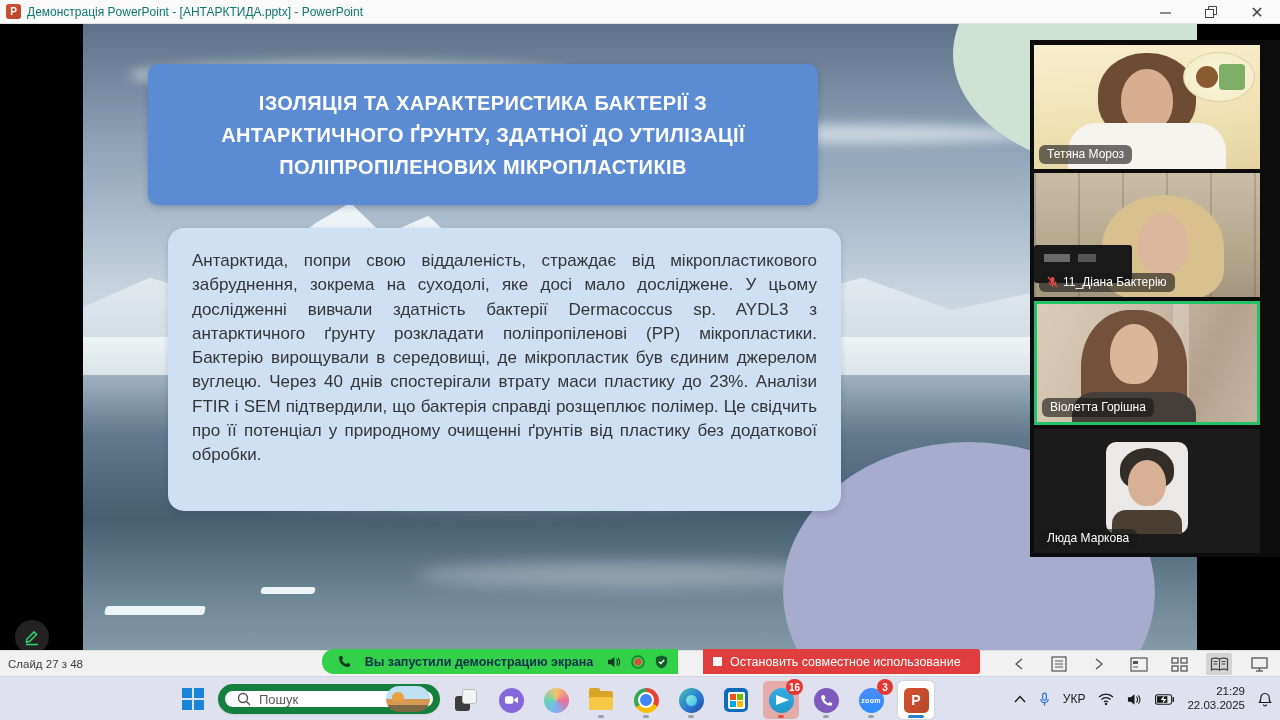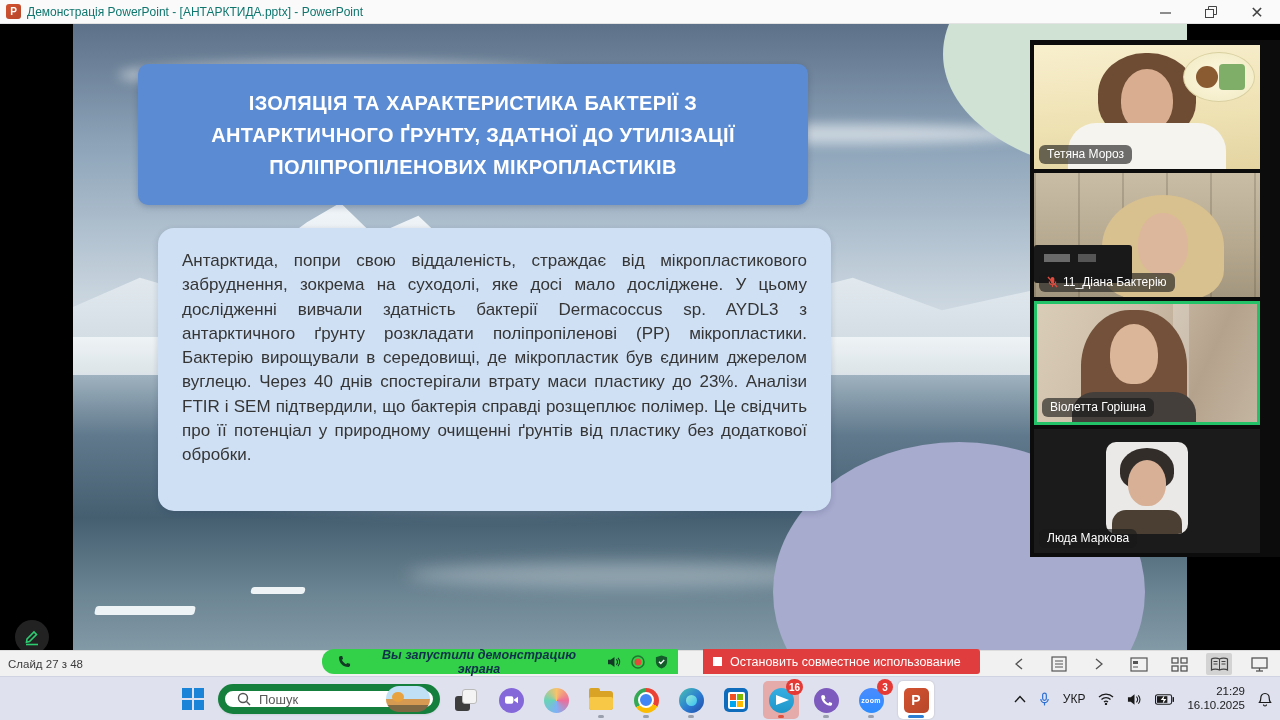--- a/index.html
+++ b/index.html
@@ -11,21 +11,21 @@
   
   #titlebar { left:0; top:0; width:1280px; height:24px; background:#fafafa; display:flex; align-items:center; padding-left:6px; border-bottom:1px solid #e3e3e3; }
   #pp-ico { width:15px; height:15px; border-radius:3px; background:linear-gradient(135deg,#d35230,#b7472a); color:#fff; font-size:10px; font-weight:bold; display:flex; align-items:center; justify-content:center; margin-right:6px; }
   #titletext { font-size:12px; color:#0f766e; }
   #wincontrols { position:absolute; right:0; top:0; height:24px; display:flex; }
   .winbtn { width:46px; height:24px; display:flex; align-items:center; justify-content:center; color:#444; }
   .winbtn svg { display:block; }
 
   
   #stage { left:0; top:24px; width:1280px; height:626px; background:#000; overflow:hidden; }
-  #slide { position:absolute; left:73px; top:0; width:1114px; height:626px; overflow:hidden; background:#8ca3ba; }
+  #slide { position:absolute; left:83px; top:0; width:1114px; height:626px; overflow:hidden; background:#8ca3ba; }
   .sky { position:absolute; left:0; top:0; width:100%; height:56%; background:linear-gradient(180deg,#5d7188 0%,#8ca3b8 34%,#c2cfda 72%,#e3e9ee 100%); }
   .cloud { position:absolute; background:rgba(255,255,255,0.55); filter:blur(6px); border-radius:50%; }
   .mountains { position:absolute; left:0; top:27%; width:100%; height:26%; background:linear-gradient(180deg,#f3f7fa 0%,#dbe4ea 70%,#cfd9e0 100%);
     clip-path:polygon(0 70%,6% 52%,11% 62%,17% 38%,21% 18%,24% 6%,27% 26%,31% 14%,35% 40%,41% 28%,48% 58%,55% 44%,62% 66%,70% 52%,78% 72%,86% 60%,94% 76%,100% 66%,100% 100%,0 100%); }
   .glacier { position:absolute; left:0; top:50%; width:100%; height:7%; background:linear-gradient(180deg,#eef3f5,#d8e1e6); }
   .water { position:absolute; left:0; top:56%; width:100%; height:44%; background:linear-gradient(180deg,#9fb2bf 0%,#60798c 22%,#455f71 52%,#6d8694 80%,#8299a6 100%); }
   .shine { position:absolute; background:rgba(230,238,242,0.35); filter:blur(8px); border-radius:50%; }
   .iceberg { position:absolute; background:#eef4f6; border-radius:3px; transform:skewX(-12deg); }
   .mint-blob { position:absolute; left:870px; top:-90px; width:380px; height:240px; background:#cfe2d3; border-radius:50%; }
   .lav-ellipse { position:absolute; left:700px; top:418px; width:372px; height:300px; background:#a7abce; border-radius:50%; }
@@ -69,21 +69,21 @@
   .t4-face { position:absolute; left:50%; top:18px; transform:translateX(-50%); width:38px; height:46px; background:#d8b096; border-radius:50% 50% 46% 46%; }
   .t4-top { position:absolute; left:50%; bottom:-4px; transform:translateX(-50%); width:70px; height:28px; background:#4b3f33; border-radius:14px 14px 0 0; }
 
   
   #statusbar { left:0; top:650px; width:1280px; height:26px; background:#f1f1f1; border-top:1px solid #dcdcdc; display:flex; align-items:center; font-size:11.5px; color:#3c3c3c; }
   #slide-counter { margin-left:8px; }
   #status-right { position:absolute; right:8px; top:0; height:26px; display:flex; align-items:center; gap:14px; }
   .sbtn { width:26px; height:22px; display:flex; align-items:center; justify-content:center; border-radius:2px; }
   .sbtn.on { background:#d3d3d3; }
   
-  #greenbar { left:322px; top:649px; width:356px; height:25px; background:#33d04a; border-radius:12px 0 0 12px; display:flex; align-items:center; padding:0 10px 0 16px; gap:10px;font-style:italic; }
+  #greenbar { left:322px; top:649px; width:356px; height:25px; background:#33d04a; border-radius:12px 0 0 12px; display:flex; align-items:center; padding:0 10px 0 16px; gap:10px; }
   #greenbar .msg { color:#10304c; font-weight:bold; font-size:12.5px; flex:1; text-align:center; }
   #redbar { left:703px; top:649px; width:277px; height:25px; background:#e03e3e; border-radius:0 3px 3px 0; display:flex; align-items:center; padding:0 10px; gap:8px; }
   #redbar .stop-square { width:9px; height:9px; border:2px solid #fff; background:#fff; }
   #redbar .msg { color:#fff; font-weight:normal; font-size:12.5px; }
 
   
   #taskbar { left:0; top:676px; width:1280px; height:44px; background:#dfe2ee; border-top:1px solid #cfd3e2; }
   #start { left:174px; top:7px; width:38px; height:30px; display:flex; align-items:center; justify-content:center; border-radius:4px; }
   .winlogo { display:grid; grid-template-columns:10px 10px; grid-template-rows:10px 10px; gap:2px; }
   .winlogo i { background:#1a84d8; display:block; }
@@ -429,21 +429,21 @@
           <path d="M10 3.5 a4 4 0 0 1 0 6 M12 2 a6.5 6.5 0 0 1 0 9" fill="none" stroke="#1b1b1b" stroke-width="1.2"></path>
         </svg>
       <svg width="19" height="11" viewBox="0 0 20 11">
           <rect x="0.5" y="0.5" width="17" height="10" rx="2" fill="none" stroke="#1b1b1b" stroke-width="1.1"></rect>
           <rect x="18.5" y="3" width="1.5" height="5" fill="#1b1b1b"></rect>
           <rect x="2" y="2" width="11" height="7" fill="#1b1b1b"></rect>
           <polygon points="10,1 6,6 9,6 8,10 12,5 9,5" fill="#fff"></polygon>
         </svg>
       <div id="clock">
         <div>21:29</div>
-        <div>16.10.2025</div>
+        <div>22.03.2025</div>
       </div>
       <svg width="14" height="15" viewBox="0 0 14 15">
           <path d="M7 1.5 C4.2 1.5 2.8 3.6 2.8 6 C2.8 9 1.5 10.5 1.5 10.5 H12.5 C12.5 10.5 11.2 9 11.2 6 C11.2 3.6 9.8 1.5 7 1.5 Z" fill="none" stroke="#1b1b1b" stroke-width="1.2"></path>
           <path d="M5.5 12.5 a1.5 1.5 0 0 0 3 0" fill="none" stroke="#1b1b1b" stroke-width="1.2"></path>
         </svg>
     </div>
   </div>
 
 </div>
 

